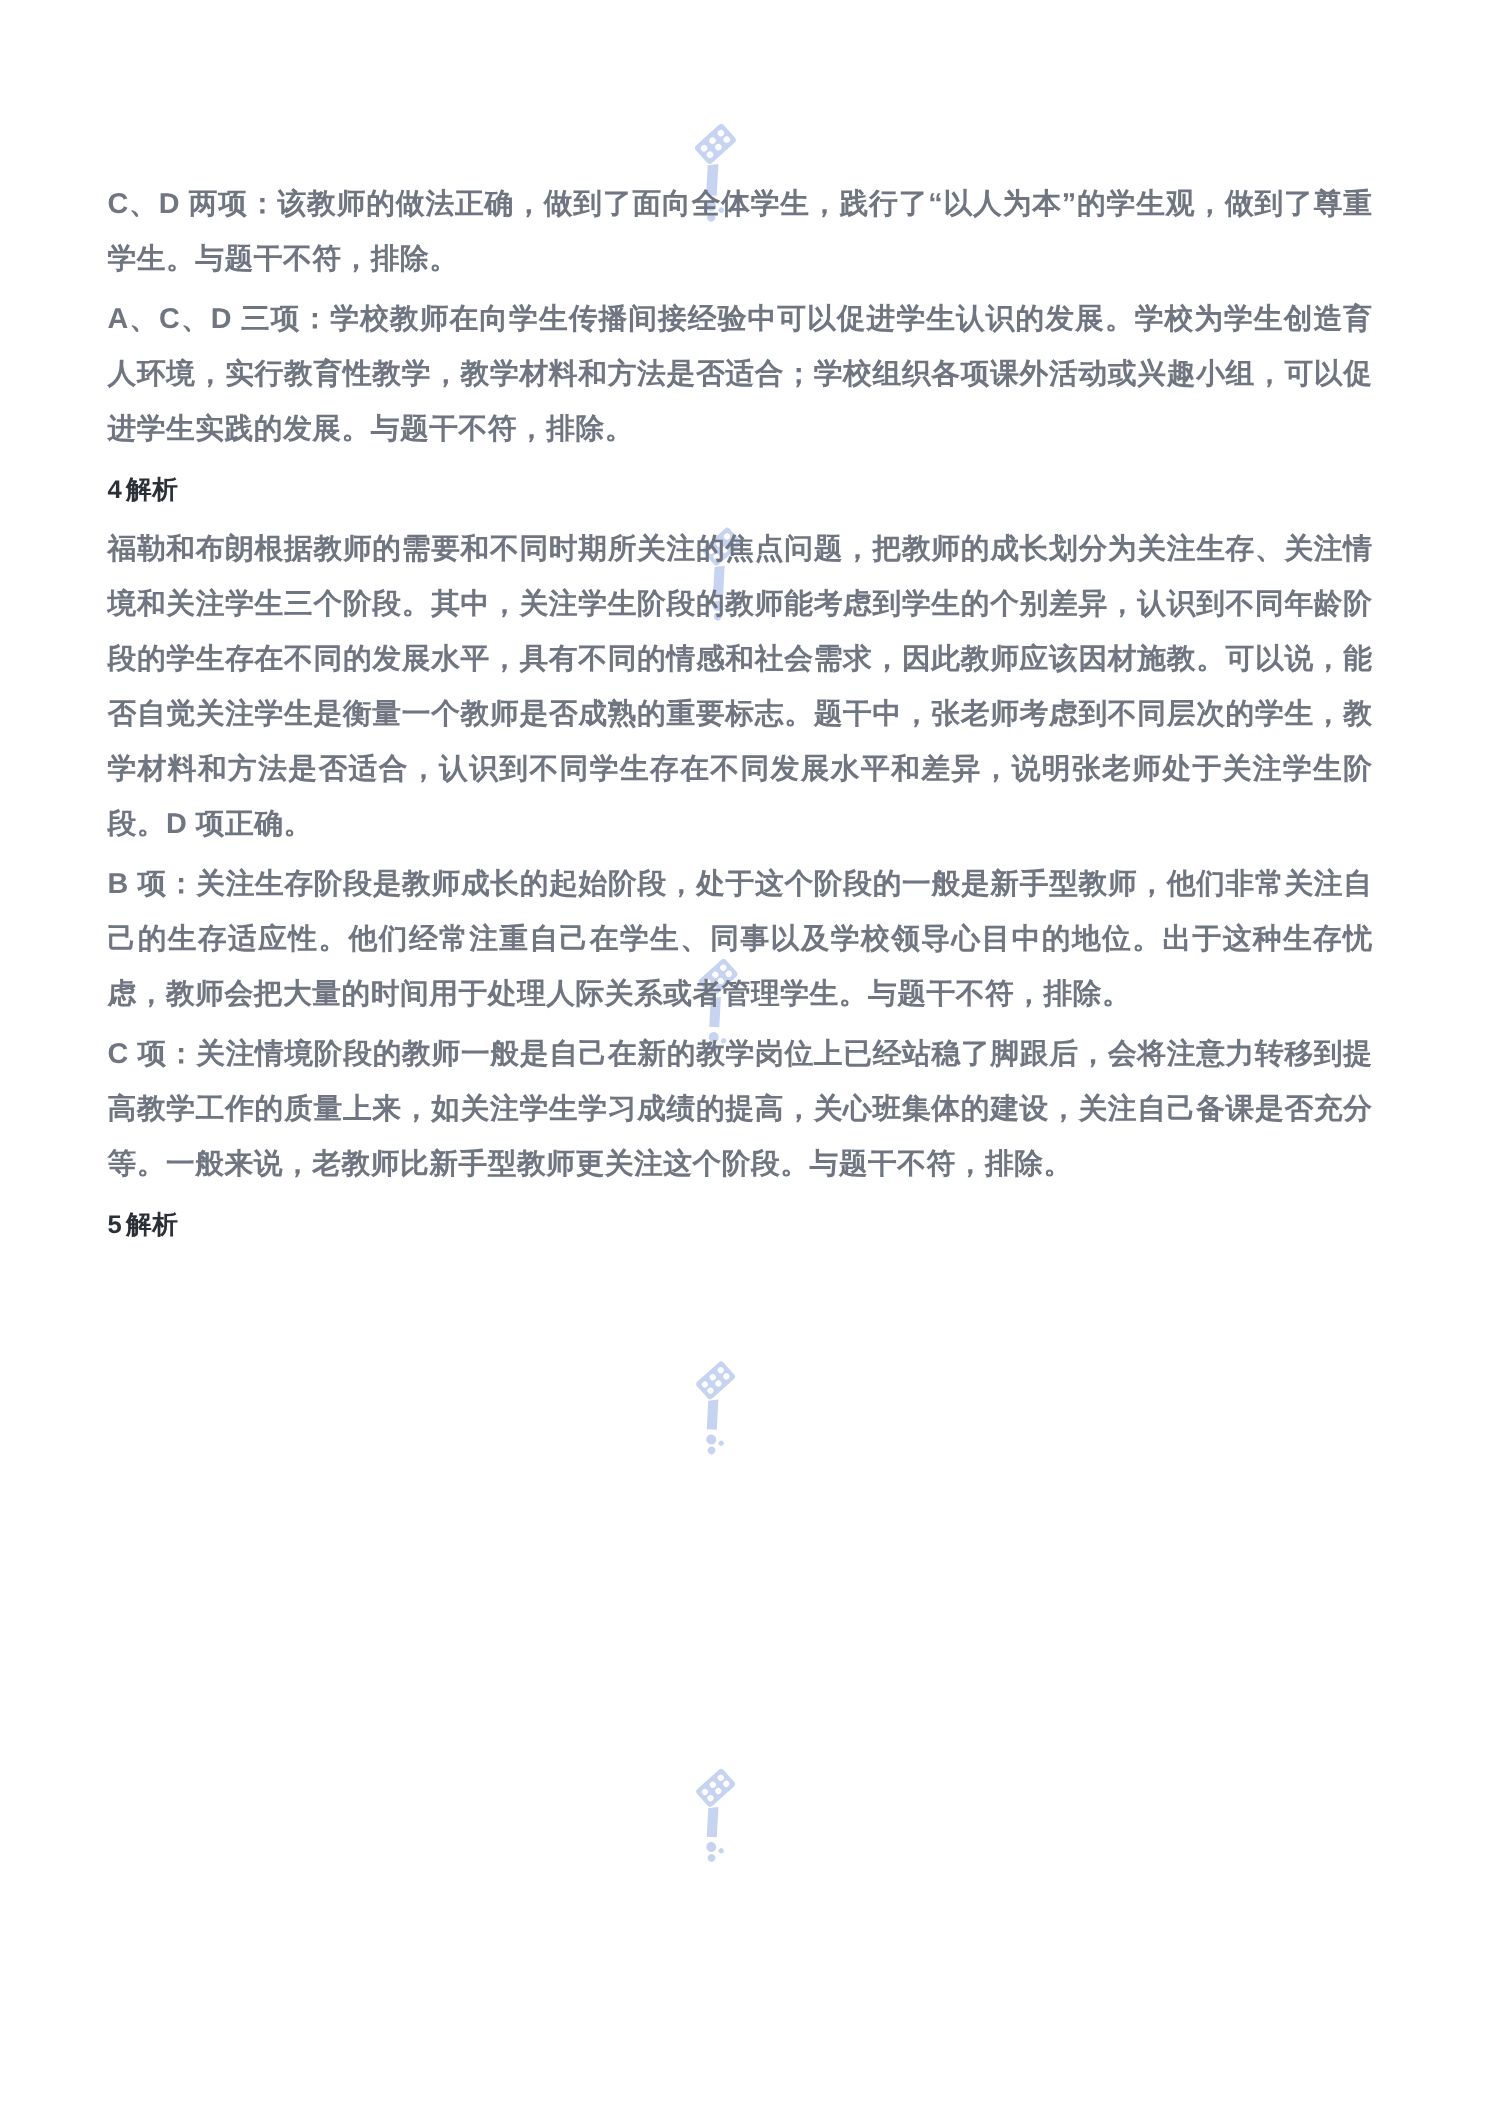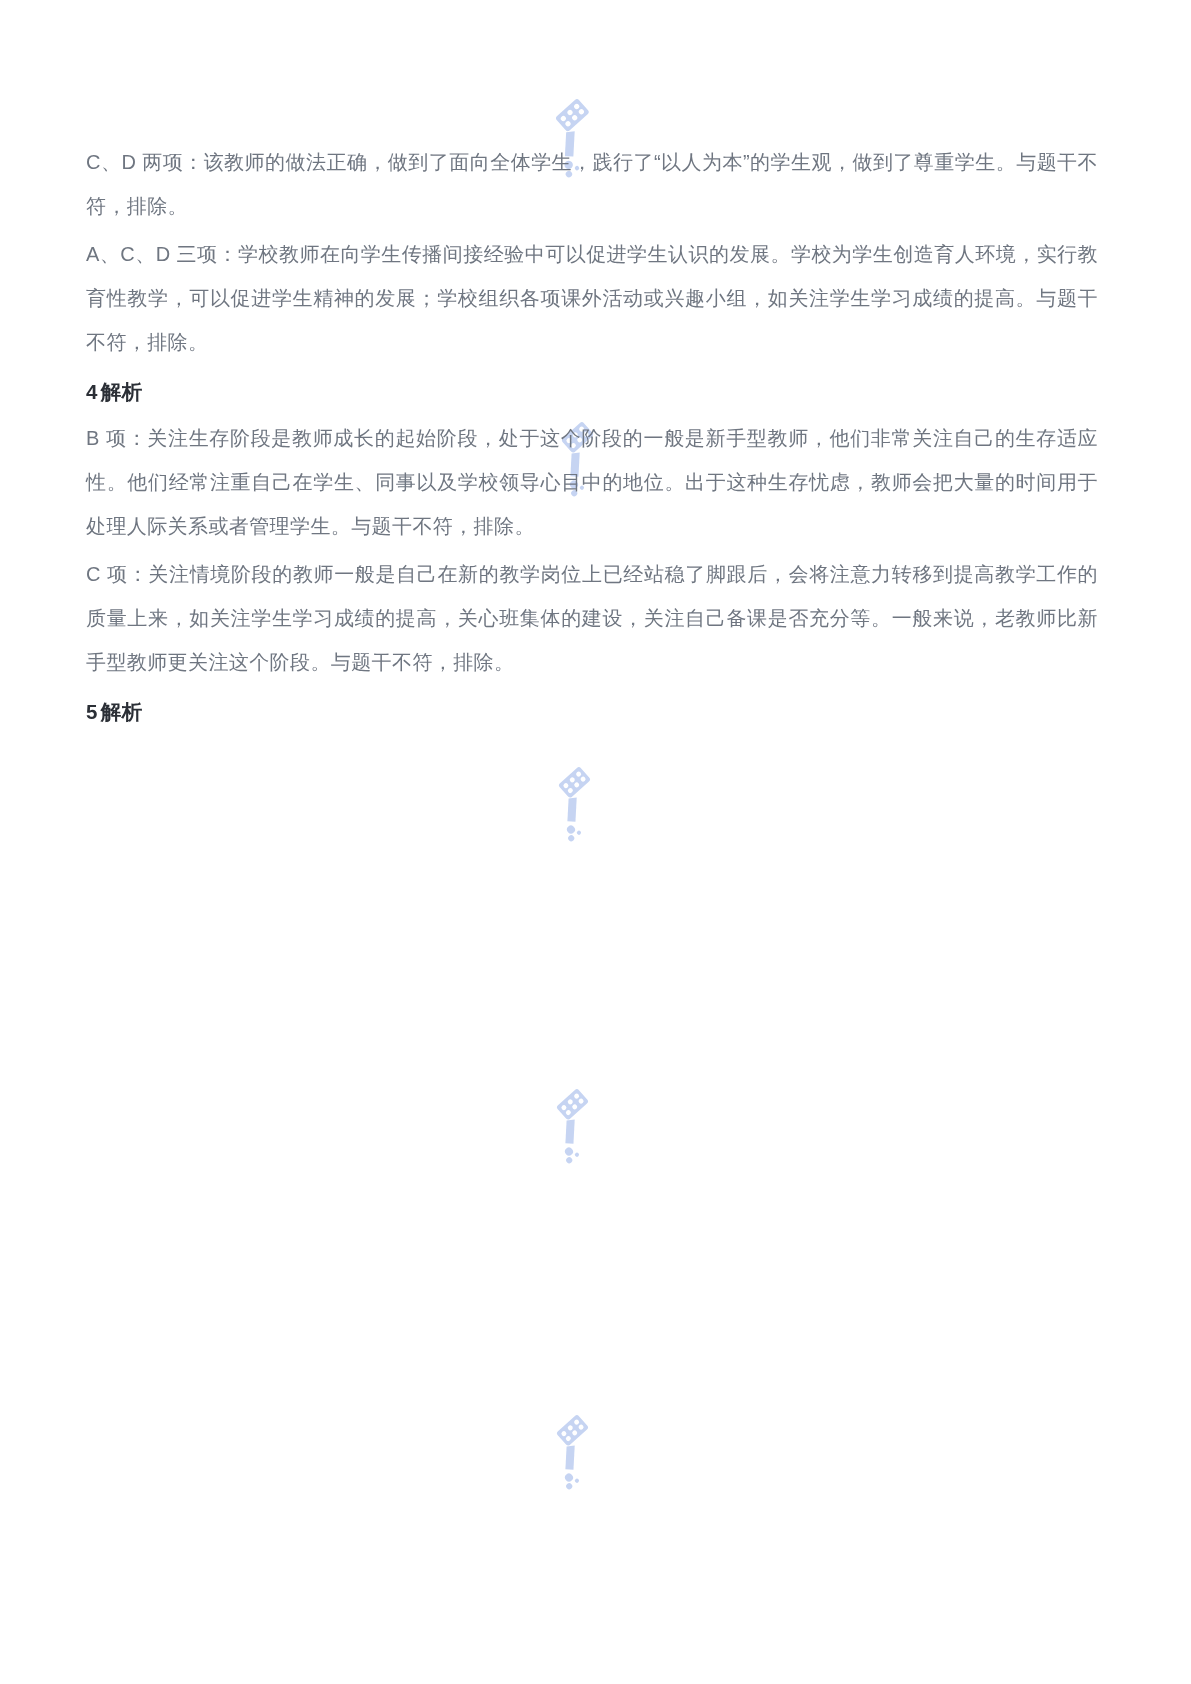--- a/index.html
+++ b/index.html
@@ -20,27 +20,27 @@
   }
   .content {
     position: absolute;
     left: 86px;
     top: 140px;
     width: 1012px;
     z-index: 2;
   }
   .para {
     margin: 0 0 4px 0;
-    font-size: 20px;
+    font-size: 23px;
     line-height: 44px;
     color: #6f7681;
     text-align: justify;
     text-justify: inter-ideograph;
     letter-spacing: 0.4px;
-    font-weight: 400;
+    font-weight: 700;
     white-space: normal;
   }
   .para.short {
     text-align: left;
   }
   .heading {
     margin: 6px 0 2px 0;
     font-size: 20.5px;
     line-height: 44px;
     color: #2b2f36;
@@ -151,20 +151,21 @@
             <circle cx="13" cy="50" r="4.2"></circle>
             <circle cx="7" cy="57" r="3.2"></circle>
             <circle cx="17" cy="58" r="2.2"></circle>
           </g>
         </svg>
       </div>
     </div>
 
   <div class="content" id="doc-body">
       <p class="para">C、D 两项：该教师的做法正确，做到了面向全体学生，践行了“以人为本”的学生观，做到了尊重学生。与题干不符，排除。</p>
-      <p class="para">A、C、D 三项：学校教师在向学生传播间接经验中可以促进学生认识的发展。学校为学生创造育人环境，实行教育性教学，可以促进学生精神的发展；学校组织各项课外活动或兴趣小组，如关注学生学习成绩的提高。与题干不符，排除。</p>
+      <p class="para">A、C、D 三项：学校教师在向学生传播间接经验中可以促进学生认识的发展。学校为学生创造育人环境，实行教育性教学，教学材料和方法是否适合；学校组织各项课外活动或兴趣小组，可以促进学生实践的发展。与题干不符，排除。</p>
       <div class="heading"><span class="num">4</span><span>解析</span></div>
+      <p class="para">福勒和布朗根据教师的需要和不同时期所关注的焦点问题，把教师的成长划分为关注生存、关注情境和关注学生三个阶段。其中，关注学生阶段的教师能考虑到学生的个别差异，认识到不同年龄阶段的学生存在不同的发展水平，具有不同的情感和社会需求，因此教师应该因材施教。可以说，能否自觉关注学生是衡量一个教师是否成熟的重要标志。题干中，张老师考虑到不同层次的学生，教学材料和方法是否适合，认识到不同学生存在不同发展水平和差异，说明张老师处于关注学生阶段。D 项正确。</p>
       <p class="para">B 项：关注生存阶段是教师成长的起始阶段，处于这个阶段的一般是新手型教师，他们非常关注自己的生存适应性。他们经常注重自己在学生、同事以及学校领导心目中的地位。出于这种生存忧虑，教师会把大量的时间用于处理人际关系或者管理学生。与题干不符，排除。</p>
       <p class="para">C 项：关注情境阶段的教师一般是自己在新的教学岗位上已经站稳了脚跟后，会将注意力转移到提高教学工作的质量上来，如关注学生学习成绩的提高，关心班集体的建设，关注自己备课是否充分等。一般来说，老教师比新手型教师更关注这个阶段。与题干不符，排除。</p>
       <div class="heading"><span class="num">5</span><span>解析</span></div>
     </div>
 
 </div>
 
 </body></html>

